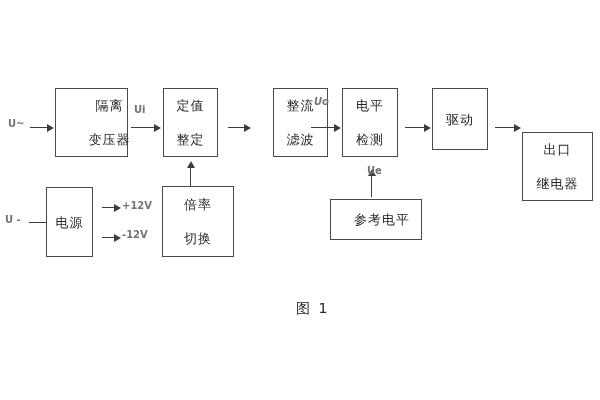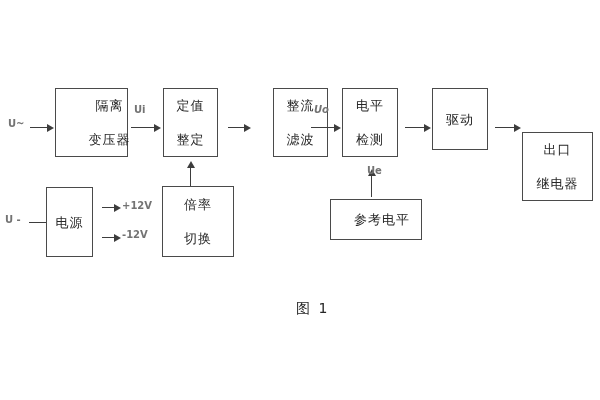--- a/index.html
+++ b/index.html
@@ -104,21 +104,21 @@
     <span>整定</span>
   </div>
 
   <div class="arrow-r" style="left:228px; top:127px; width:16px;"></div>
 
   <div class="box" style="left:253px; top:88px; width:55px; height:69px;margin-left:20px;">
     <span>整流</span>
     <span>滤波</span>
   </div>
 
-  <span class="sig" style="left:314px; top:104px;font-style:italic;">Uo</span>
+  <span class="sig" style="left:314px; top:96px;font-style:italic;">Uo</span>
   <div class="arrow-r" style="left:311px; top:127px; width:23px;"></div>
 
   <div class="box" style="left:342px; top:88px; width:56px; height:69px;">
     <span>电平</span>
     <span>检测</span>
   </div>
 
   <div class="arrow-r" style="left:405px; top:127px; width:19px;"></div>
 
   <div class="box" style="left:432px; top:88px; width:56px; height:62px;">

